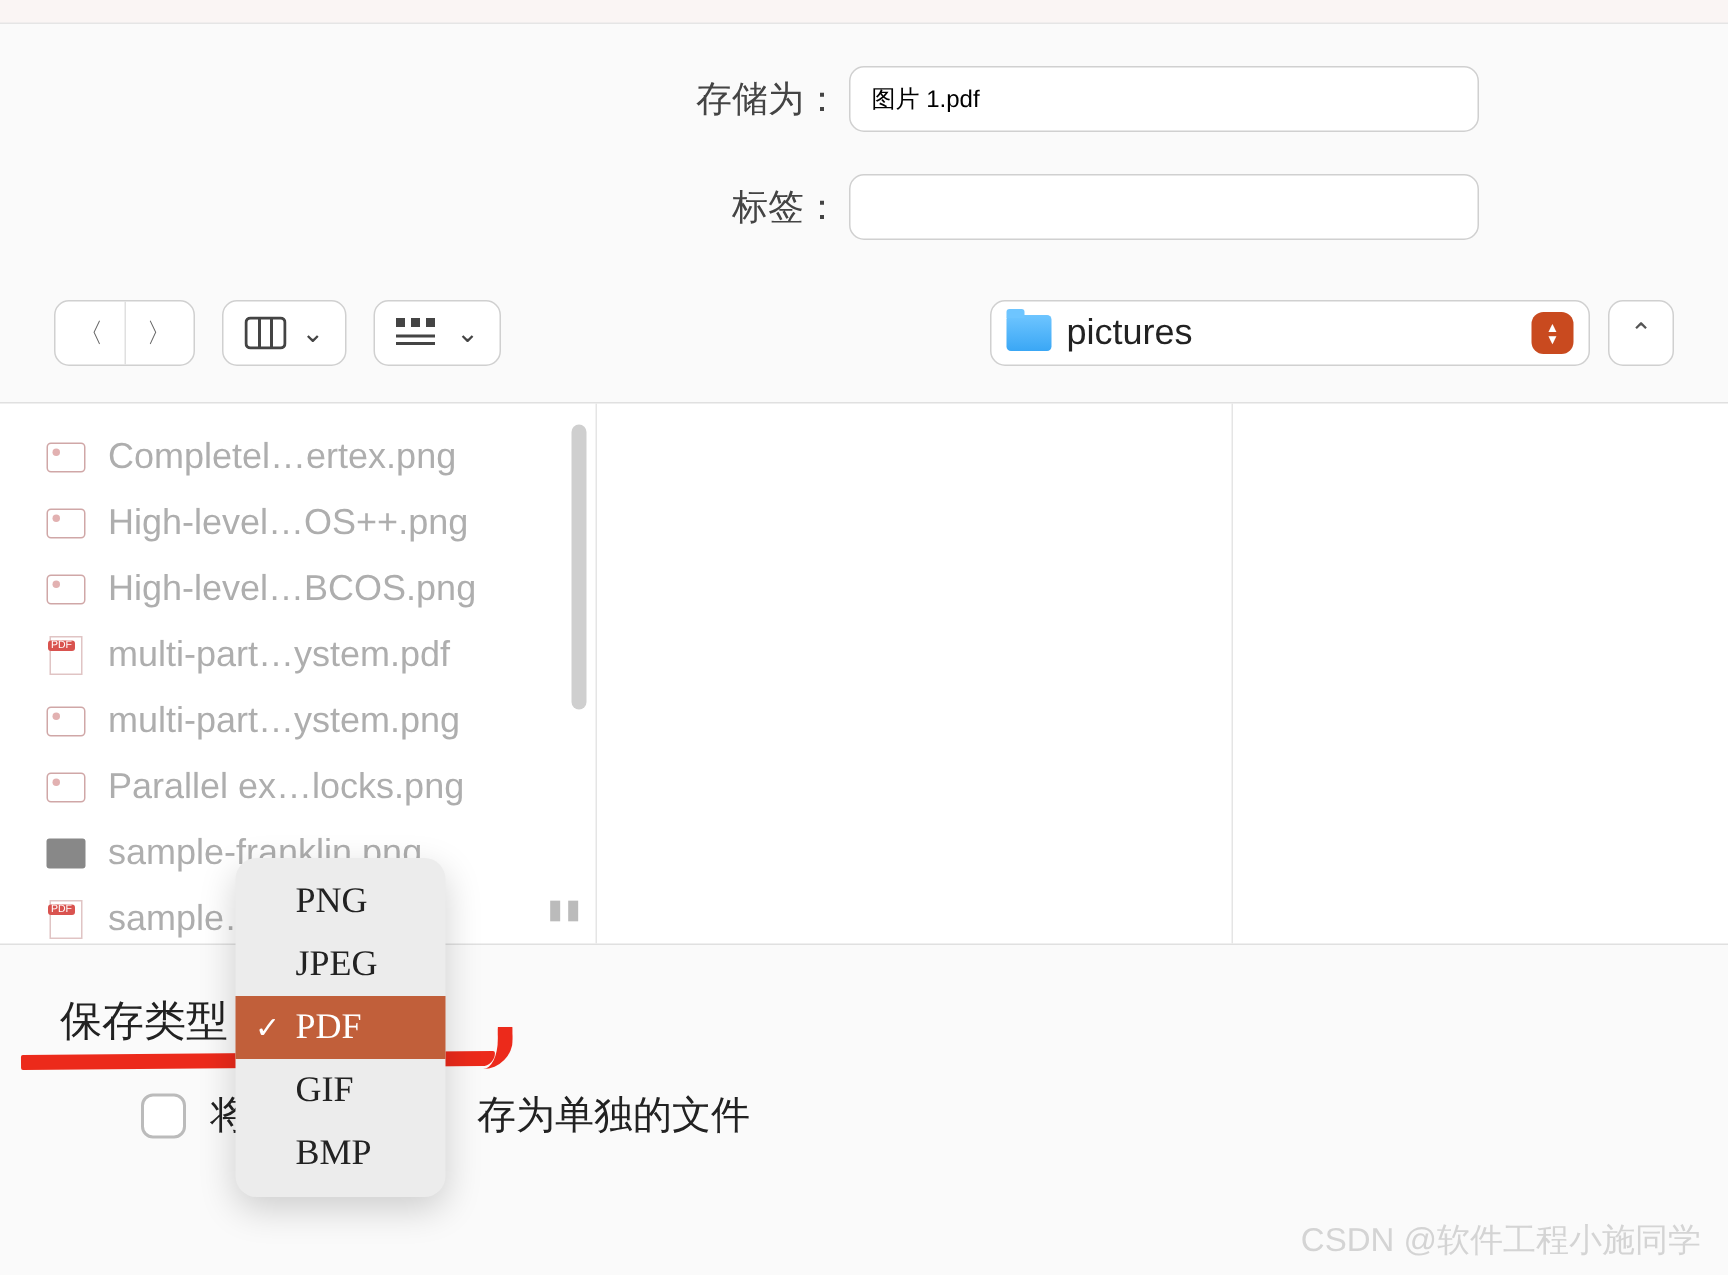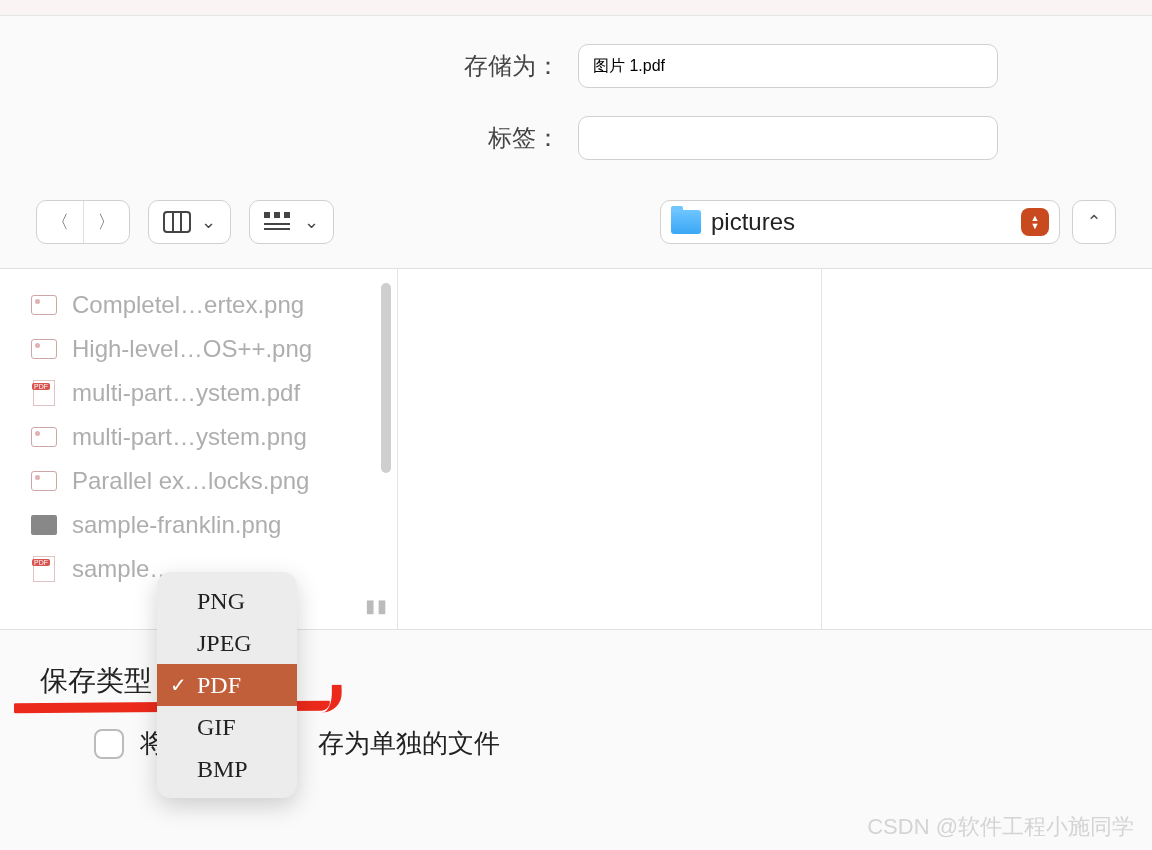--- a/index.html
+++ b/index.html
@@ -13,21 +13,21 @@
     }
     .titlebar {
       height: 16px;
       background: #faf5f4;
       border-bottom: 1px solid #e5e5e5;
     }
     .form-row {
       display: flex;
       align-items: center;
       margin-top: 28px;
-      gap: 18px;
+      gap: 6px;
     }
     .form-label {
       width: 560px;
       text-align: right;
       font-size: 24px;
       color: #444;
     }
     .text-input {
       width: 420px;
       height: 44px;
@@ -284,20 +284,26 @@
           <span>Completel…ertex.png</span>
         </div>
         <div class="file-item">
           <div class="file-icon">
             <div class="icon-png"></div>
           </div>
           <span>High-level…OS++.png</span>
         </div>
         <div class="file-item">
           <div class="file-icon">
+            <div class="icon-png"></div>
+          </div>
+          <span>High-level…BCOS.png</span>
+        </div>
+        <div class="file-item">
+          <div class="file-icon">
             <div class="icon-pdf"></div>
           </div>
           <span>multi-part…ystem.pdf</span>
         </div>
         <div class="file-item">
           <div class="file-icon">
             <div class="icon-png"></div>
           </div>
           <span>multi-part…ystem.png</span>
         </div>

